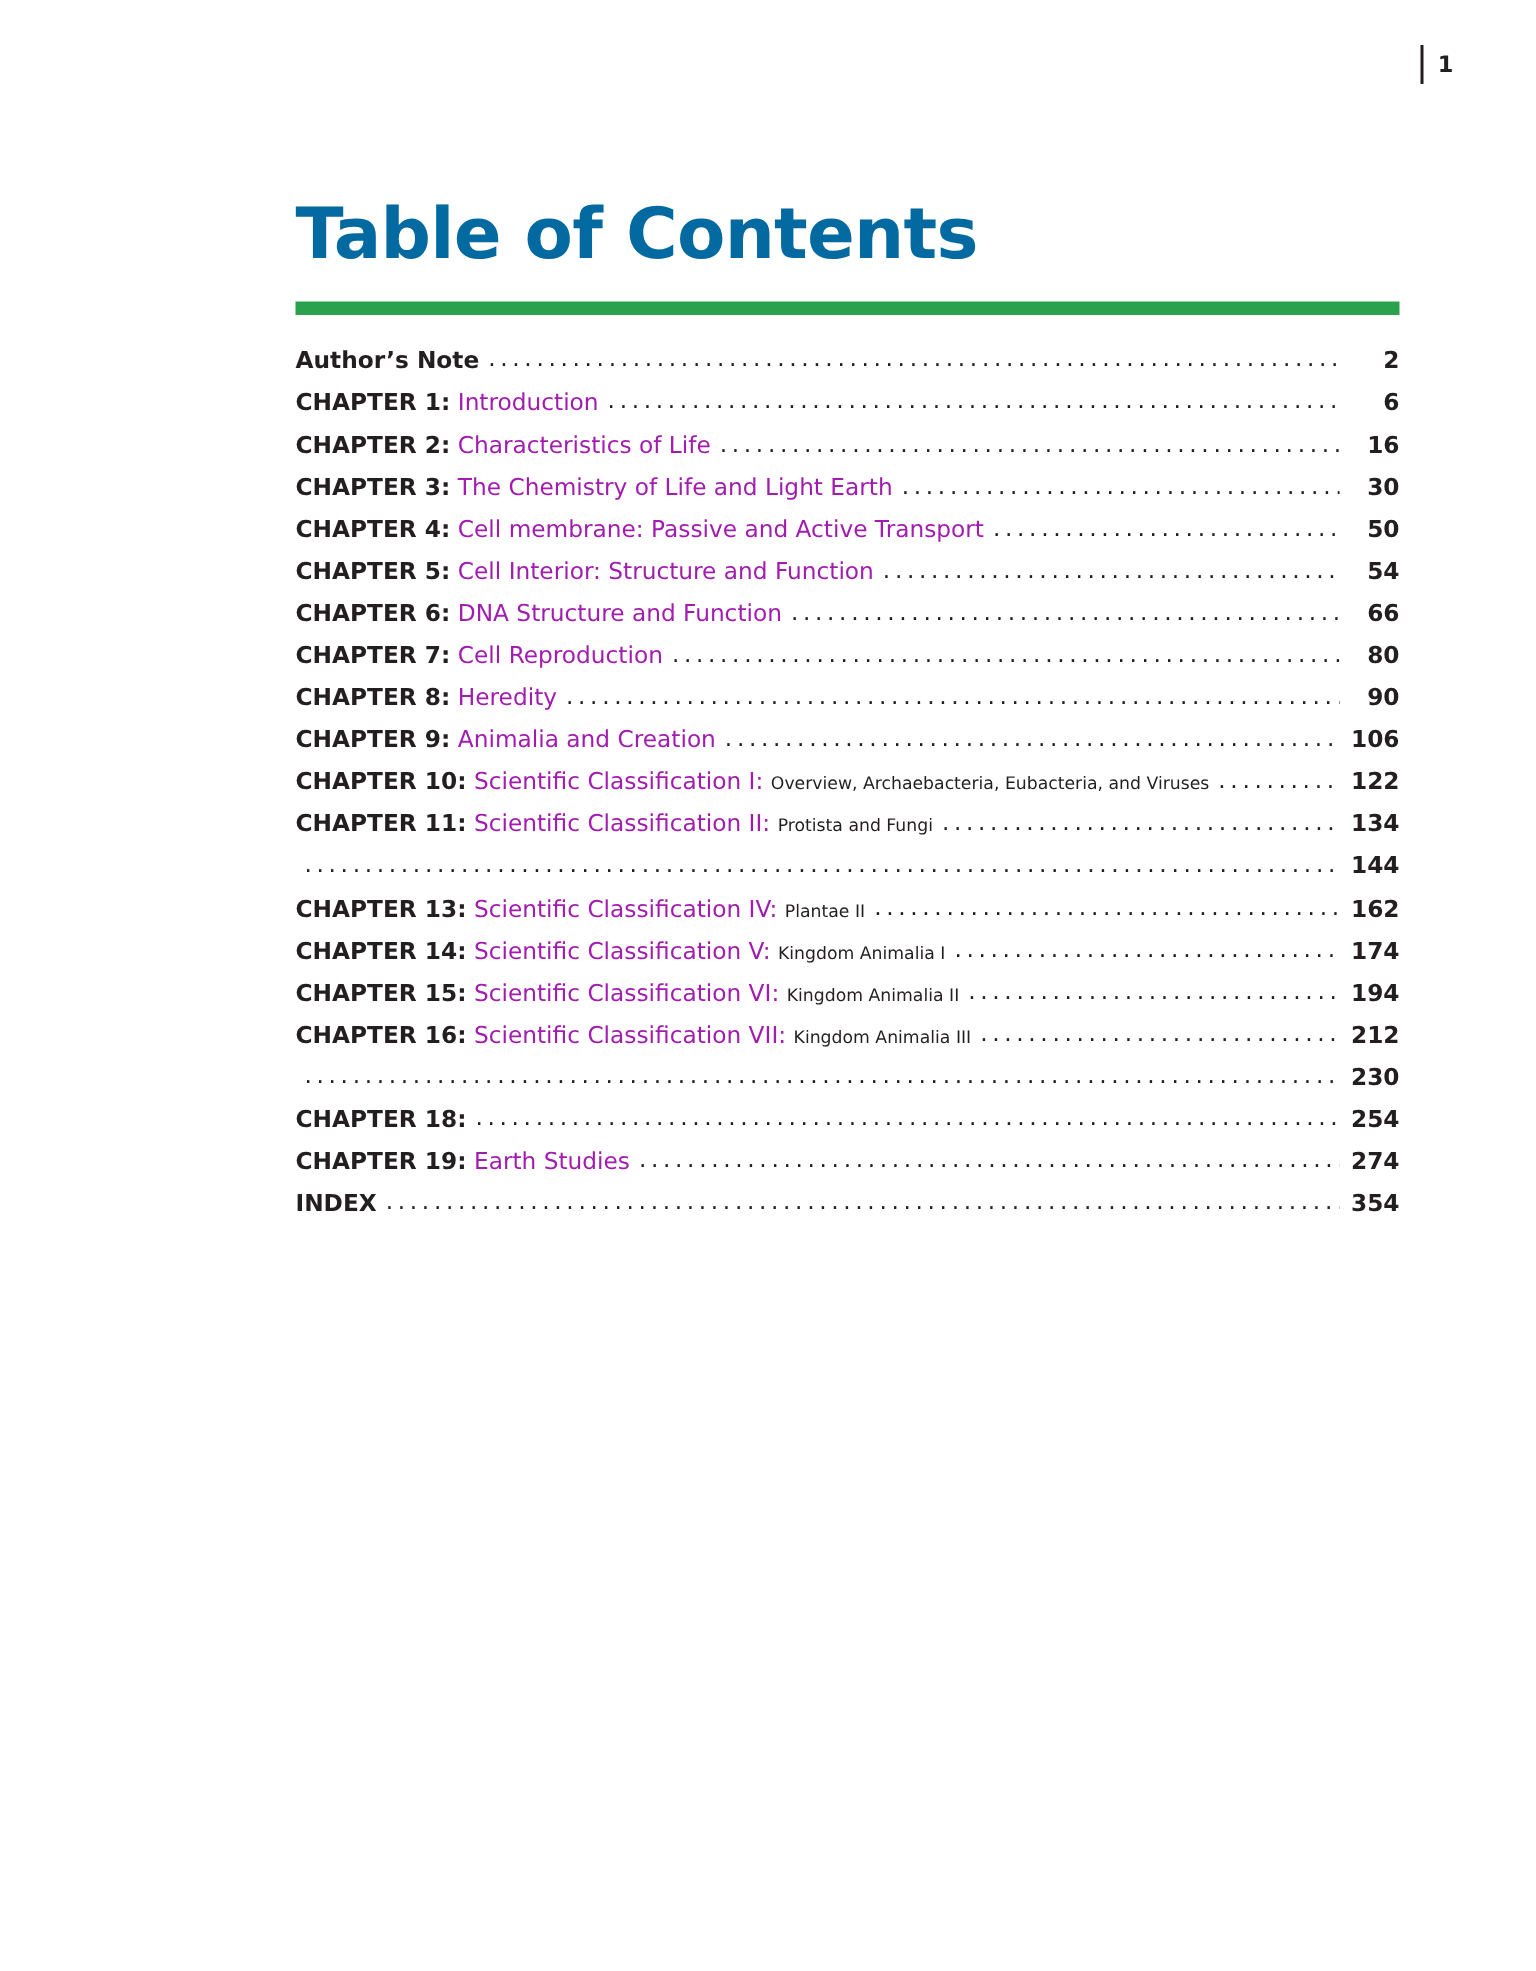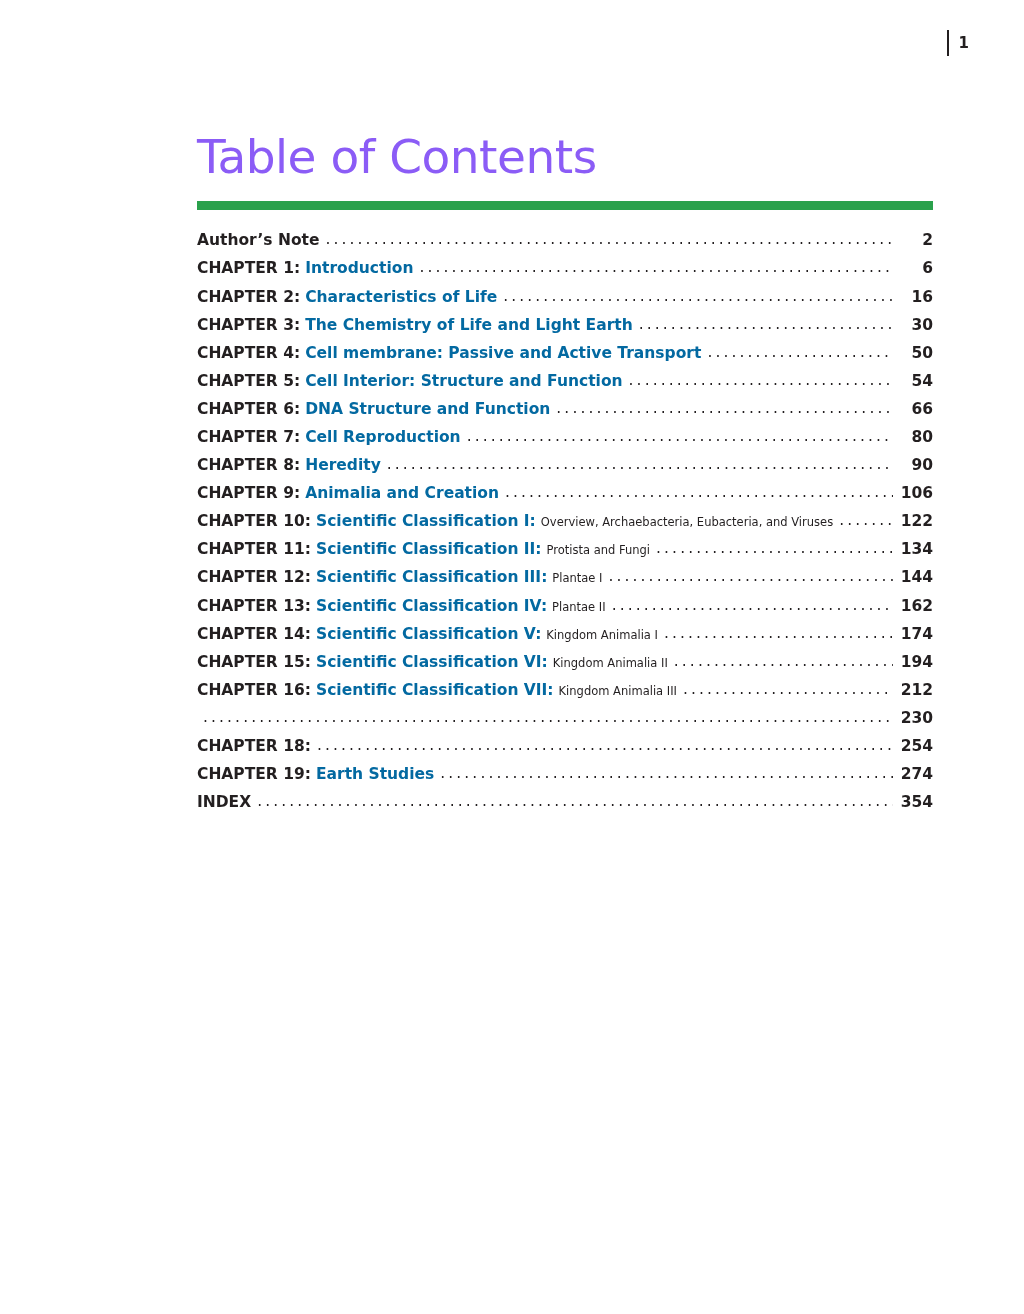--- a/index.html
+++ b/index.html
@@ -40,22 +40,22 @@
   .content {
     position: absolute;
     left: 197px;
     top: 132px;
     width: 736px;
   }
 
   .toc-title {
     font-family: "DejaVu Sans", sans-serif;
     font-size: 47px;
-    font-weight: normal;
-    color: #8b5cf6;
+    font-weight: bold;
+    color: #0369a1;
     letter-spacing: -0.5px;
     line-height: 1.05;
     margin: 0 0 20px 0;
   }
 
   .green-rule {
     width: 736px;
     height: 9px;
     background: #2aa14c;
     margin-bottom: 21px;
@@ -77,22 +77,22 @@
   .toc-label {
     white-space: nowrap;
     display: flex;
     align-items: baseline;
   }
   .toc-label .lbl-bold {
     font-weight: bold;
     color: #231f20;
   }
   .toc-label .lbl-reg {
-    font-weight: bold;
-    color: #0369a1;
+    font-weight: normal;
+    color: #a21caf;
     margin-left: 5px;
   }
   .toc-label .lbl-sub {
     font-weight: normal;
     font-size: 11.5px;
     color: #231f20;
     margin-left: 5px;
   }
 
   .dots {
@@ -219,25 +219,20 @@
       <div class="toc-row">
         <span class="toc-label">
           <span class="lbl-bold">CHAPTER 11:</span>
           <span class="lbl-reg">Scientific Classification II:</span>
           <span class="lbl-sub">Protista and Fungi</span>
         </span>
         <span class="dots">........................................................................................................................................................................................................</span>
         <span class="toc-page">134</span>
       </div>
       <div class="toc-row">
-        <span class="toc-label">
-          <span class="lbl-bold">CHAPTER 12:</span>
-          <span class="lbl-reg">Scientific Classification III:</span>
-          <span class="lbl-sub">Plantae I</span>
-        </span>
         <span class="dots">........................................................................................................................................................................................................</span>
         <span class="toc-page">144</span>
       </div>
       <div class="toc-row">
         <span class="toc-label">
           <span class="lbl-bold">CHAPTER 13:</span>
           <span class="lbl-reg">Scientific Classification IV:</span>
           <span class="lbl-sub">Plantae II</span>
         </span>
         <span class="dots">........................................................................................................................................................................................................</span>

